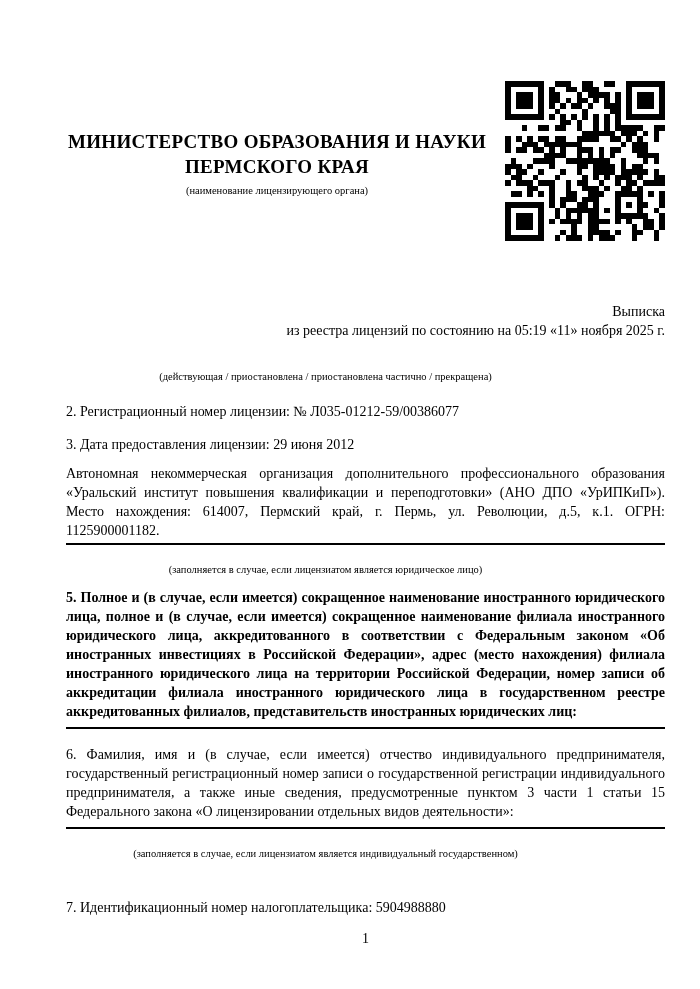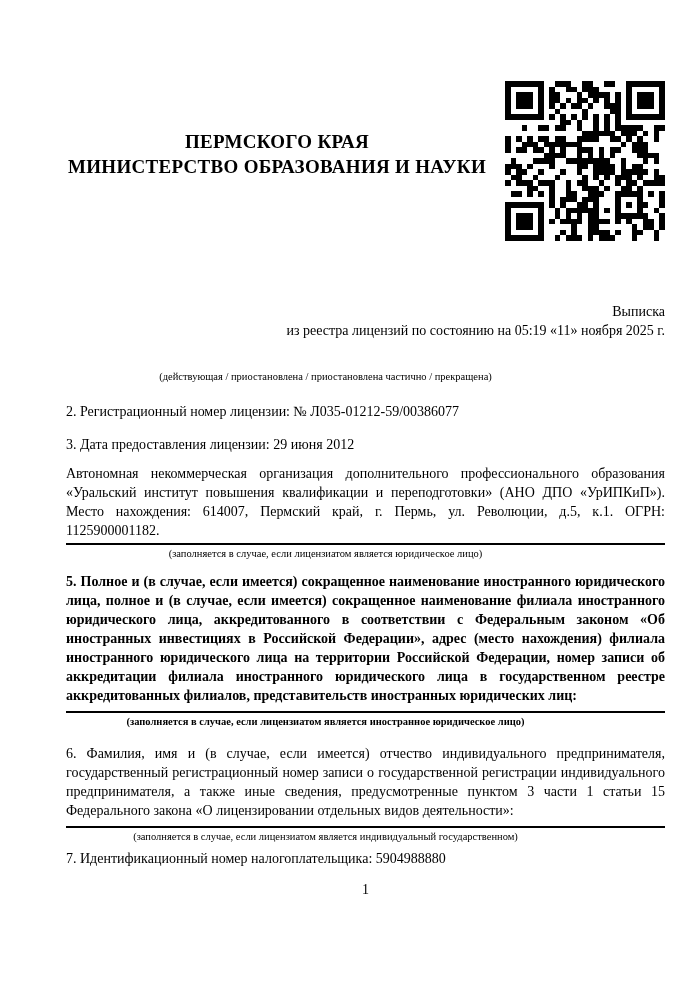--- a/index.html
+++ b/index.html
@@ -57,34 +57,34 @@
   .doc-title { text-align: right; }
   .doc-title div { line-height: 19px; }
 
   .item  { }
   .para  { text-align: justify; }
   .note {
     font-size: 10.5px;
     line-height: 13px;
     text-align: center;
     padding-right: 80px;
-    margin-top: 2px;
+    margin-top: 18px;
   }
   .rule {
     border-bottom: 2px solid #000000;
     height: 0;
     margin-top: 3px;
   }
   .mt-item1 { margin-top: 30px; }
   .mt-item2 { margin-top: 19px; }
   .mt-item3 { margin-top: 14px; }
   .mt-item4 { margin-top: 10px; }
   .mt-item5 { margin-top: 12px; font-weight: bold; }
   .mt-item6 { margin-top: 16px; }
-  .mt-item7 { margin-top: 6px; }
+  .mt-item7 { margin-top: 38px; }
   .rule-gap5 { margin-top: 6px; }
   .rule-gap6 { margin-top: 6px; }
   .page-number {
     text-align: center;
     margin-top: 12px;
     line-height: 20px;
   }
 </style>
 </head>
 <body>
@@ -92,22 +92,23 @@
 <div class="page">
 
   <div class="qr-wrap">
     <svg id="qr-svg" viewBox="0 0 29 29" shape-rendering="crispEdges">
         <rect width="29" height="29" fill="#ffffff"></rect>
         <path d="M0 0h1v1h-1zM1 0h1v1h-1zM2 0h1v1h-1zM3 0h1v1h-1zM4 0h1v1h-1zM5 0h1v1h-1zM6 0h1v1h-1zM9 0h1v1h-1zM10 0h1v1h-1zM11 0h1v1h-1zM14 0h1v1h-1zM15 0h1v1h-1zM18 0h1v1h-1zM19 0h1v1h-1zM22 0h1v1h-1zM23 0h1v1h-1zM24 0h1v1h-1zM25 0h1v1h-1zM26 0h1v1h-1zM27 0h1v1h-1zM28 0h1v1h-1zM0 1h1v1h-1zM6 1h1v1h-1zM8 1h1v1h-1zM11 1h1v1h-1zM12 1h1v1h-1zM14 1h1v1h-1zM15 1h1v1h-1zM16 1h1v1h-1zM22 1h1v1h-1zM28 1h1v1h-1zM0 2h1v1h-1zM2 2h1v1h-1zM3 2h1v1h-1zM4 2h1v1h-1zM6 2h1v1h-1zM8 2h1v1h-1zM9 2h1v1h-1zM13 2h1v1h-1zM15 2h1v1h-1zM16 2h1v1h-1zM17 2h1v1h-1zM18 2h1v1h-1zM20 2h1v1h-1zM22 2h1v1h-1zM24 2h1v1h-1zM25 2h1v1h-1zM26 2h1v1h-1zM28 2h1v1h-1zM0 3h1v1h-1zM2 3h1v1h-1zM3 3h1v1h-1zM4 3h1v1h-1zM6 3h1v1h-1zM8 3h1v1h-1zM9 3h1v1h-1zM11 3h1v1h-1zM13 3h1v1h-1zM14 3h1v1h-1zM16 3h1v1h-1zM18 3h1v1h-1zM20 3h1v1h-1zM22 3h1v1h-1zM24 3h1v1h-1zM25 3h1v1h-1zM26 3h1v1h-1zM28 3h1v1h-1zM0 4h1v1h-1zM2 4h1v1h-1zM3 4h1v1h-1zM4 4h1v1h-1zM6 4h1v1h-1zM8 4h1v1h-1zM10 4h1v1h-1zM12 4h1v1h-1zM13 4h1v1h-1zM15 4h1v1h-1zM18 4h1v1h-1zM19 4h1v1h-1zM20 4h1v1h-1zM22 4h1v1h-1zM24 4h1v1h-1zM25 4h1v1h-1zM26 4h1v1h-1zM28 4h1v1h-1zM0 5h1v1h-1zM6 5h1v1h-1zM9 5h1v1h-1zM14 5h1v1h-1zM19 5h1v1h-1zM20 5h1v1h-1zM22 5h1v1h-1zM28 5h1v1h-1zM0 6h1v1h-1zM1 6h1v1h-1zM2 6h1v1h-1zM3 6h1v1h-1zM4 6h1v1h-1zM5 6h1v1h-1zM6 6h1v1h-1zM8 6h1v1h-1zM10 6h1v1h-1zM12 6h1v1h-1zM14 6h1v1h-1zM16 6h1v1h-1zM18 6h1v1h-1zM20 6h1v1h-1zM22 6h1v1h-1zM23 6h1v1h-1zM24 6h1v1h-1zM25 6h1v1h-1zM26 6h1v1h-1zM27 6h1v1h-1zM28 6h1v1h-1zM10 7h1v1h-1zM11 7h1v1h-1zM13 7h1v1h-1zM16 7h1v1h-1zM18 7h1v1h-1zM20 7h1v1h-1zM3 8h1v1h-1zM6 8h1v1h-1zM7 8h1v1h-1zM9 8h1v1h-1zM10 8h1v1h-1zM13 8h1v1h-1zM16 8h1v1h-1zM18 8h1v1h-1zM20 8h1v1h-1zM21 8h1v1h-1zM22 8h1v1h-1zM23 8h1v1h-1zM24 8h1v1h-1zM27 8h1v1h-1zM28 8h1v1h-1zM14 9h1v1h-1zM15 9h1v1h-1zM16 9h1v1h-1zM17 9h1v1h-1zM18 9h1v1h-1zM19 9h1v1h-1zM21 9h1v1h-1zM22 9h1v1h-1zM23 9h1v1h-1zM25 9h1v1h-1zM27 9h1v1h-1zM0 10h1v1h-1zM2 10h1v1h-1zM4 10h1v1h-1zM6 10h1v1h-1zM7 10h1v1h-1zM9 10h1v1h-1zM10 10h1v1h-1zM13 10h1v1h-1zM14 10h1v1h-1zM15 10h1v1h-1zM16 10h1v1h-1zM19 10h1v1h-1zM20 10h1v1h-1zM22 10h1v1h-1zM24 10h1v1h-1zM27 10h1v1h-1zM0 11h1v1h-1zM3 11h1v1h-1zM4 11h1v1h-1zM5 11h1v1h-1zM7 11h1v1h-1zM8 11h1v1h-1zM9 11h1v1h-1zM10 11h1v1h-1zM11 11h1v1h-1zM12 11h1v1h-1zM13 11h1v1h-1zM21 11h1v1h-1zM23 11h1v1h-1zM24 11h1v1h-1zM25 11h1v1h-1zM0 12h1v1h-1zM2 12h1v1h-1zM3 12h1v1h-1zM5 12h1v1h-1zM6 12h1v1h-1zM8 12h1v1h-1zM10 12h1v1h-1zM13 12h1v1h-1zM14 12h1v1h-1zM15 12h1v1h-1zM17 12h1v1h-1zM19 12h1v1h-1zM20 12h1v1h-1zM23 12h1v1h-1zM24 12h1v1h-1zM25 12h1v1h-1zM7 13h1v1h-1zM8 13h1v1h-1zM9 13h1v1h-1zM10 13h1v1h-1zM13 13h1v1h-1zM15 13h1v1h-1zM17 13h1v1h-1zM19 13h1v1h-1zM24 13h1v1h-1zM25 13h1v1h-1zM26 13h1v1h-1zM27 13h1v1h-1zM1 14h1v1h-1zM5 14h1v1h-1zM6 14h1v1h-1zM7 14h1v1h-1zM8 14h1v1h-1zM11 14h1v1h-1zM12 14h1v1h-1zM13 14h1v1h-1zM14 14h1v1h-1zM15 14h1v1h-1zM16 14h1v1h-1zM17 14h1v1h-1zM18 14h1v1h-1zM21 14h1v1h-1zM25 14h1v1h-1zM27 14h1v1h-1zM0 15h1v1h-1zM1 15h1v1h-1zM2 15h1v1h-1zM4 15h1v1h-1zM8 15h1v1h-1zM13 15h1v1h-1zM14 15h1v1h-1zM16 15h1v1h-1zM17 15h1v1h-1zM18 15h1v1h-1zM19 15h1v1h-1zM21 15h1v1h-1zM23 15h1v1h-1zM24 15h1v1h-1zM0 16h1v1h-1zM2 16h1v1h-1zM3 16h1v1h-1zM6 16h1v1h-1zM10 16h1v1h-1zM13 16h1v1h-1zM16 16h1v1h-1zM17 16h1v1h-1zM18 16h1v1h-1zM19 16h1v1h-1zM21 16h1v1h-1zM22 16h1v1h-1zM23 16h1v1h-1zM24 16h1v1h-1zM25 16h1v1h-1zM27 16h1v1h-1zM1 17h1v1h-1zM2 17h1v1h-1zM5 17h1v1h-1zM9 17h1v1h-1zM14 17h1v1h-1zM16 17h1v1h-1zM18 17h1v1h-1zM20 17h1v1h-1zM21 17h1v1h-1zM22 17h1v1h-1zM24 17h1v1h-1zM27 17h1v1h-1zM28 17h1v1h-1zM0 18h1v1h-1zM2 18h1v1h-1zM3 18h1v1h-1zM4 18h1v1h-1zM6 18h1v1h-1zM7 18h1v1h-1zM8 18h1v1h-1zM11 18h1v1h-1zM13 18h1v1h-1zM14 18h1v1h-1zM17 18h1v1h-1zM20 18h1v1h-1zM22 18h1v1h-1zM23 18h1v1h-1zM25 18h1v1h-1zM26 18h1v1h-1zM27 18h1v1h-1zM28 18h1v1h-1zM4 19h1v1h-1zM5 19h1v1h-1zM8 19h1v1h-1zM11 19h1v1h-1zM14 19h1v1h-1zM15 19h1v1h-1zM16 19h1v1h-1zM18 19h1v1h-1zM21 19h1v1h-1zM22 19h1v1h-1zM24 19h1v1h-1zM1 20h1v1h-1zM2 20h1v1h-1zM4 20h1v1h-1zM6 20h1v1h-1zM8 20h1v1h-1zM11 20h1v1h-1zM12 20h1v1h-1zM15 20h1v1h-1zM16 20h1v1h-1zM17 20h1v1h-1zM20 20h1v1h-1zM21 20h1v1h-1zM22 20h1v1h-1zM23 20h1v1h-1zM24 20h1v1h-1zM26 20h1v1h-1zM28 20h1v1h-1zM8 21h1v1h-1zM10 21h1v1h-1zM11 21h1v1h-1zM12 21h1v1h-1zM14 21h1v1h-1zM15 21h1v1h-1zM16 21h1v1h-1zM20 21h1v1h-1zM24 21h1v1h-1zM28 21h1v1h-1zM0 22h1v1h-1zM1 22h1v1h-1zM2 22h1v1h-1zM3 22h1v1h-1zM4 22h1v1h-1zM5 22h1v1h-1zM6 22h1v1h-1zM8 22h1v1h-1zM10 22h1v1h-1zM13 22h1v1h-1zM14 22h1v1h-1zM16 22h1v1h-1zM20 22h1v1h-1zM22 22h1v1h-1zM24 22h1v1h-1zM25 22h1v1h-1zM28 22h1v1h-1zM0 23h1v1h-1zM6 23h1v1h-1zM9 23h1v1h-1zM11 23h1v1h-1zM12 23h1v1h-1zM13 23h1v1h-1zM14 23h1v1h-1zM15 23h1v1h-1zM16 23h1v1h-1zM18 23h1v1h-1zM20 23h1v1h-1zM24 23h1v1h-1zM27 23h1v1h-1zM0 24h1v1h-1zM2 24h1v1h-1zM3 24h1v1h-1zM4 24h1v1h-1zM6 24h1v1h-1zM9 24h1v1h-1zM11 24h1v1h-1zM13 24h1v1h-1zM15 24h1v1h-1zM16 24h1v1h-1zM20 24h1v1h-1zM21 24h1v1h-1zM22 24h1v1h-1zM23 24h1v1h-1zM24 24h1v1h-1zM25 24h1v1h-1zM28 24h1v1h-1zM0 25h1v1h-1zM2 25h1v1h-1zM3 25h1v1h-1zM4 25h1v1h-1zM6 25h1v1h-1zM8 25h1v1h-1zM10 25h1v1h-1zM11 25h1v1h-1zM12 25h1v1h-1zM13 25h1v1h-1zM15 25h1v1h-1zM16 25h1v1h-1zM17 25h1v1h-1zM18 25h1v1h-1zM20 25h1v1h-1zM22 25h1v1h-1zM25 25h1v1h-1zM26 25h1v1h-1zM28 25h1v1h-1zM0 26h1v1h-1zM2 26h1v1h-1zM3 26h1v1h-1zM4 26h1v1h-1zM6 26h1v1h-1zM12 26h1v1h-1zM15 26h1v1h-1zM16 26h1v1h-1zM23 26h1v1h-1zM25 26h1v1h-1zM26 26h1v1h-1zM28 26h1v1h-1zM0 27h1v1h-1zM6 27h1v1h-1zM10 27h1v1h-1zM12 27h1v1h-1zM15 27h1v1h-1zM16 27h1v1h-1zM17 27h1v1h-1zM18 27h1v1h-1zM20 27h1v1h-1zM23 27h1v1h-1zM24 27h1v1h-1zM27 27h1v1h-1zM0 28h1v1h-1zM1 28h1v1h-1zM2 28h1v1h-1zM3 28h1v1h-1zM4 28h1v1h-1zM5 28h1v1h-1zM6 28h1v1h-1zM9 28h1v1h-1zM11 28h1v1h-1zM12 28h1v1h-1zM13 28h1v1h-1zM15 28h1v1h-1zM17 28h1v1h-1zM18 28h1v1h-1zM19 28h1v1h-1zM23 28h1v1h-1zM27 28h1v1h-1z" fill="#000000"></path>
       </svg>
   </div>
 
   <div class="ministry">
+    <div class="ministry-line">МИНИСТЕРСТВО ОБРАЗОВАНИЯ И НАУКИ</div>
     <div class="ministry-line">ПЕРМСКОГО КРАЯ</div>
-    <div class="ministry-line">МИНИСТЕРСТВО ОБРАЗОВАНИЯ И НАУКИ</div>
+    <div class="ministry-note">(наименование лицензирующего органа)</div>
   </div>
 
   <div class="doc-body">
 
     <div class="doc-title">
       <div>Выписка</div>
       <div>из реестра лицензий по состоянию на 05:19 «11» ноября 2025 г.</div>
     </div>
 
     <div class="item mt-item1">
@@ -124,21 +125,20 @@
 
     <div class="item mt-item4">
       <p class="para">Автономная некоммерческая организация дополнительного профессионального образования «Уральский институт повышения квалификации и переподготовки» (АНО ДПО «УрИПКиП»). Место нахождения: 614007, Пермский край, г. Пермь, ул. Революции, д.5, к.1. ОГРН: 1125900001182.</p>
       <div class="rule"></div>
       <div class="note">(заполняется в случае, если лицензиатом является юридическое лицо)</div>
     </div>
 
     <div class="item mt-item5">
       <p class="para">5. Полное и (в случае, если имеется) сокращенное наименование иностранного юридического лица, полное и (в случае, если имеется) сокращенное наименование филиала иностранного юридического лица, аккредитованного в соответствии с Федеральным законом «Об иностранных инвестициях в Российской Федерации», адрес (место нахождения) филиала иностранного юридического лица на территории Российской Федерации, номер записи об аккредитации филиала иностранного юридического лица в государственном реестре аккредитованных филиалов, представительств иностранных юридических лиц:</p>
       <div class="rule rule-gap5"></div>
-      <div class="note">(заполняется в случае, если лицензиатом является иностранное юридическое лицо)</div>
     </div>
 
     <div class="item mt-item6">
       <p class="para">6. Фамилия, имя и (в случае, если имеется) отчество индивидуального предпринимателя, государственный регистрационный номер записи о государственной регистрации индивидуального предпринимателя, а также иные сведения, предусмотренные пунктом 3 части 1 статьи 15 Федерального закона «О лицензировании отдельных видов деятельности»:</p>
       <div class="rule rule-gap6"></div>
       <div class="note">(заполняется в случае, если лицензиатом является индивидуальный государственном)</div>
     </div>
 
     <div class="item mt-item7">
       <div>7. Идентификационный номер налогоплательщика: 5904988880</div>

